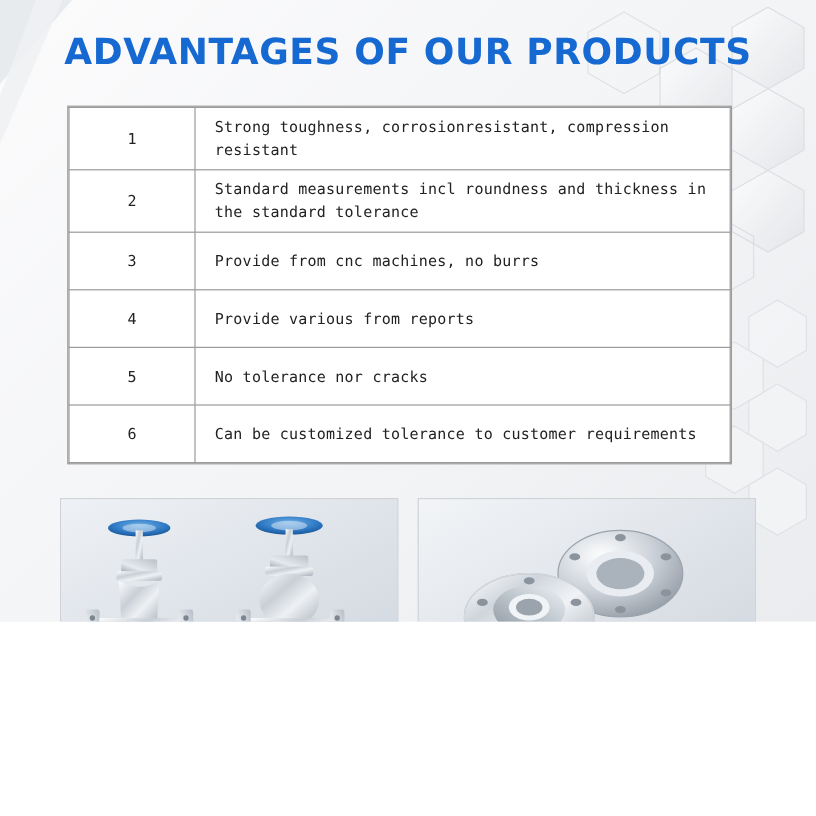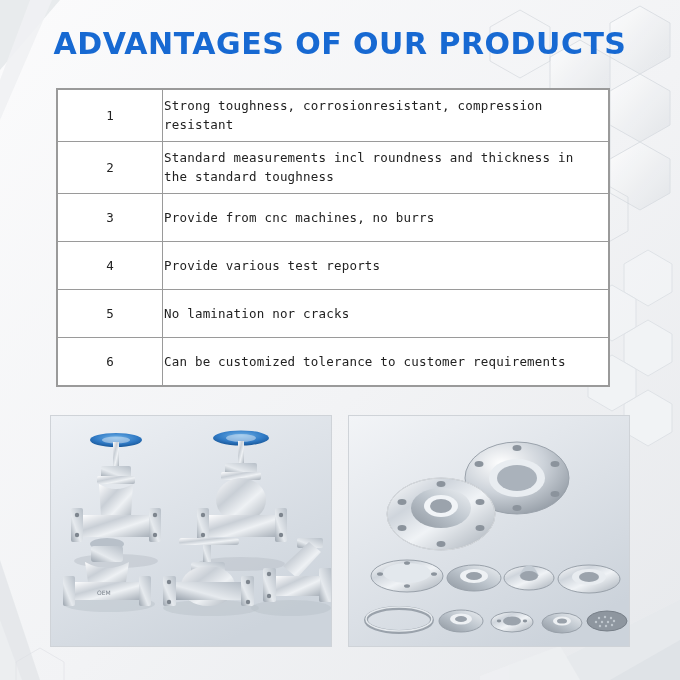--- a/index.html
+++ b/index.html
@@ -9,21 +9,21 @@
   body {
     width: 680px;
     height: 680px;
     font-family: "DejaVu Sans", sans-serif;
     background: #ffffff;
     overflow: hidden;
   }
   #page {
     position: relative;
     width: 680px;
-    height: 680px;
+    height: 518px;
     background: #f4f5f7;
     overflow: hidden;
   }
   
   .bg-decor {
     position: absolute;
     inset: 0;
     width: 680px;
     height: 680px;
     z-index: 0;
@@ -69,21 +69,21 @@
     font-family: "DejaVu Sans Mono", monospace;
     color: #222222;
   }
   td.num {
     width: 104px;
     text-align: center;
     font-size: 12.5px;
     padding: 6px 0;
   }
   td.txt {
-    padding: 6px 14px 6px 1px;
+    padding: 6px 14px 6px 16px;
     font-size: 12.5px;
     line-height: 1.55;
     letter-spacing: 0.2px;
   }
   .row-h1 { height: 48px; }
   .row-h2 { height: 52px; }
 
   
   .photo {
     position: absolute;
@@ -170,33 +170,33 @@
 
     <div class="table-wrap">
       <table class="adv-table">
         <tbody>
           <tr class="row-h1">
             <td class="num">1</td>
             <td class="txt">Strong toughness, corrosionresistant, compression resistant</td>
           </tr>
           <tr class="row-h2">
             <td class="num">2</td>
-            <td class="txt">Standard measurements incl roundness and thickness in the standard toughness</td>
+            <td class="txt">Standard measurements incl roundness and thickness in the standard tolerance</td>
           </tr>
           <tr class="row-h1">
             <td class="num">3</td>
             <td class="txt">Provide from cnc machines, no burrs</td>
           </tr>
           <tr class="row-h1">
             <td class="num">4</td>
-            <td class="txt">Provide various test reports</td>
+            <td class="txt">Provide various from reports</td>
           </tr>
           <tr class="row-h1">
             <td class="num">5</td>
-            <td class="txt">No lamination nor cracks</td>
+            <td class="txt">No tolerance nor cracks</td>
           </tr>
           <tr class="row-h1">
             <td class="num">6</td>
             <td class="txt">Can be customized tolerance to customer requirements</td>
           </tr>
         </tbody>
       </table>
     </div>
 
     <div class="photo" id="photo-left">

